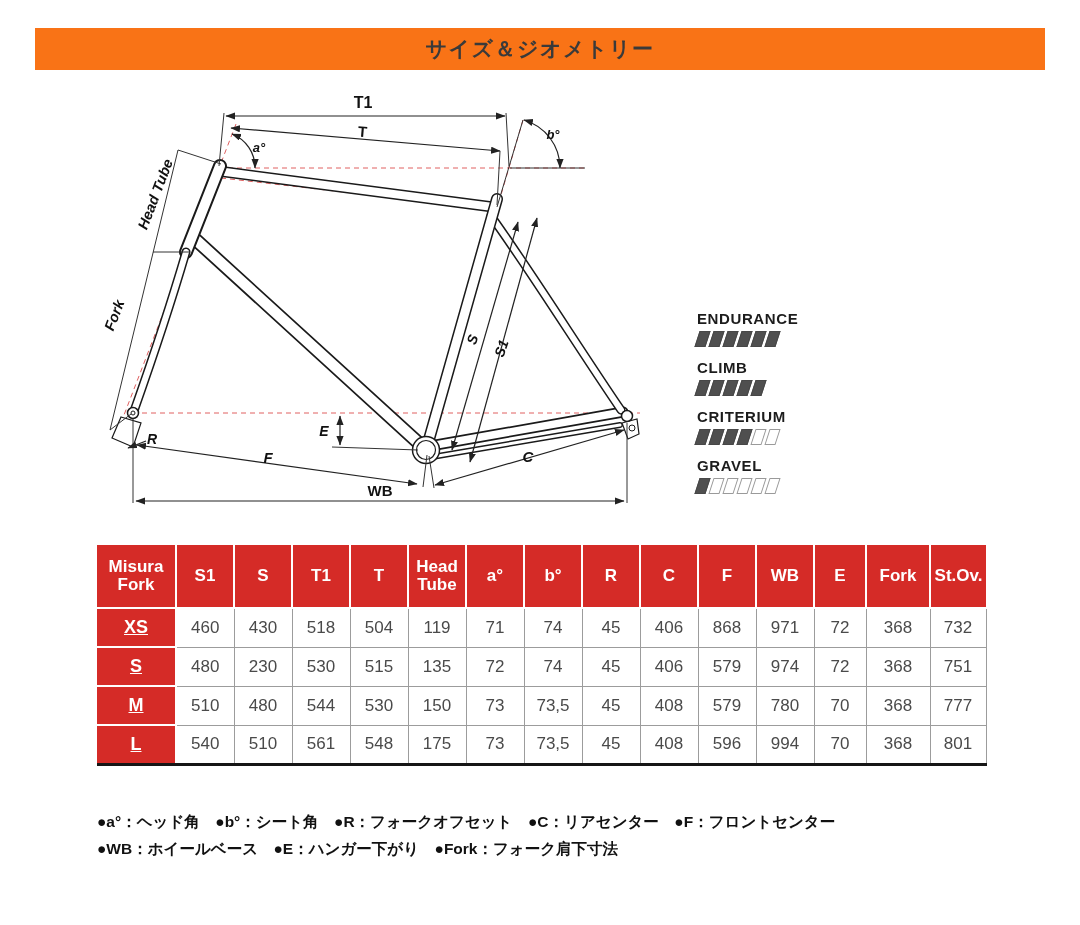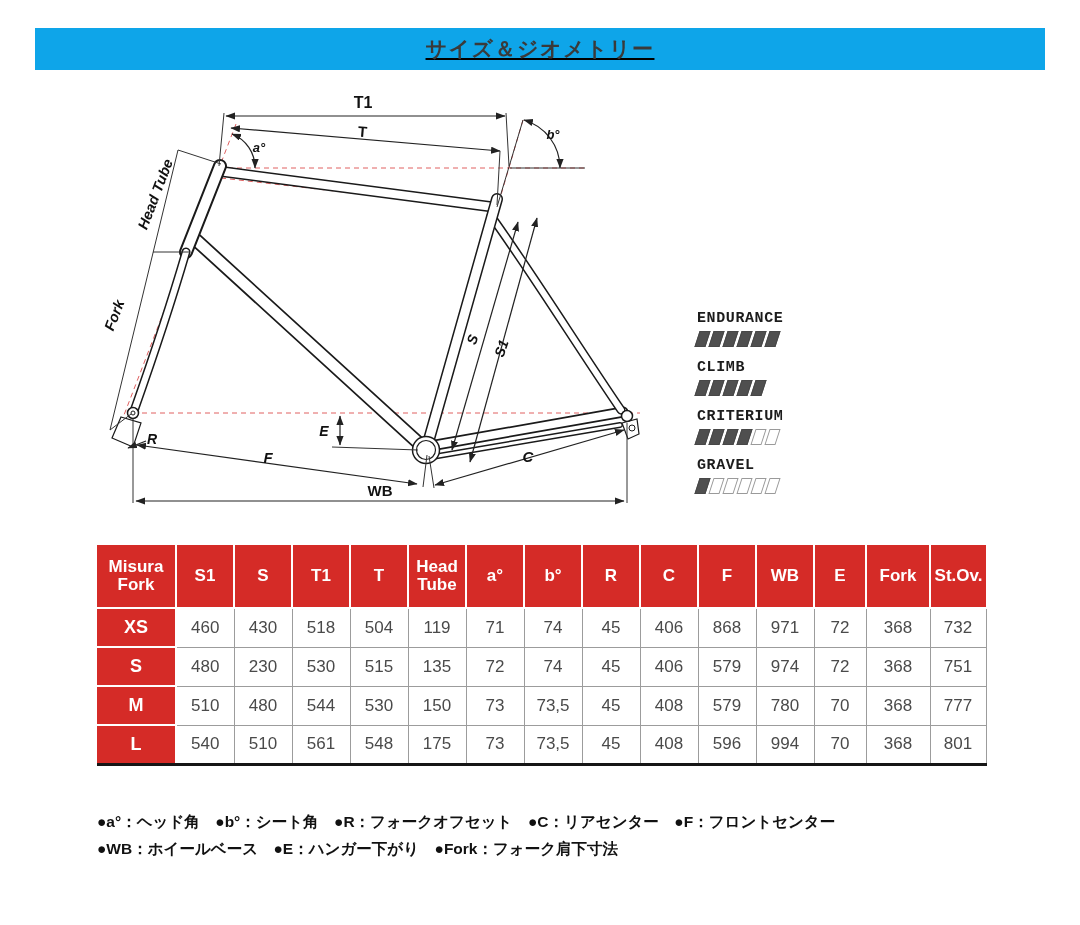--- a/index.html
+++ b/index.html
@@ -1,55 +1,55 @@
 <!DOCTYPE html>
 <html><head>
 <meta charset="utf-8">
 <style>
   html,body{margin:0;padding:0;background:#fff;}
   #page{position:relative;width:1080px;height:925px;background:#ffffff;overflow:hidden;
         font-family:"Liberation Sans","DejaVu Sans",sans-serif;}
 
   
-  .banner{position:absolute;left:35px;top:28px;width:1010px;height:42px;background:#0ea5e9;
-          display:flex;align-items:center;justify-content:center;text-decoration:underline;}
+  .banner{position:absolute;left:35px;top:28px;width:1010px;height:42px;background:#f97316;
+          display:flex;align-items:center;justify-content:center;}
   .banner-title{font-size:21px;font-weight:bold;color:#3a3a3a;letter-spacing:1.5px;}
 
   
   #geo-svg{position:absolute;left:90px;top:85px;width:600px;height:435px;}
   #geo-svg text{font-family:"Liberation Sans","DejaVu Sans",sans-serif;fill:#111;}
   .dim{stroke:#222;stroke-width:1.2;fill:none;}
   .dimthin{stroke:#333;stroke-width:1;fill:none;}
   .reddash{stroke:#e06060;stroke-width:1;fill:none;stroke-dasharray:5 4;}
   .redline{stroke:#e59090;stroke-width:0.9;fill:none;}
   .tube-o{stroke:#1a1a1a;fill:none;stroke-linecap:round;}
   .tube-i{stroke:#ffffff;fill:none;stroke-linecap:round;}
   .lblB{font-weight:bold;}
   .lblBI{font-weight:bold;font-style:italic;}
 
   
-  .ratings{position:absolute;left:697px;top:310px;width:190px;font-family:Liberation Mono, monospace;}
+  .ratings{position:absolute;left:697px;top:310px;width:190px;}
   .rating-block{margin-bottom:11px;}
   .rating-title{font-size:15px;font-weight:bold;color:#1c1c1c;letter-spacing:0.6px;margin-bottom:4px;}
   .rating-bar{display:flex;height:17px;}
   .seg{width:11px;height:16px;margin-right:3px;transform:skewX(-18deg);box-sizing:border-box;}
   .seg-filled{background:#4f4f4f;border:1px solid #474747;}
   .seg-empty{background:#fff;border:1.5px solid #9a9a9a;}
 
   
   .geo-table-wrap{position:absolute;left:97px;top:545px;}
   table.geo{border-collapse:collapse;table-layout:fixed;}
   table.geo th{background:#d52b27;color:#fff;font-weight:bold;font-size:17px;line-height:1.08;
                text-align:center;vertical-align:middle;height:62px;padding:0 2px;
                border-left:2.5px solid #fff;border-bottom:2.5px solid #fff;}
   table.geo th:first-child{border-left:none;font-size:17px;}
   table.geo td{height:37px;text-align:center;vertical-align:middle;font-size:17px;color:#4a4a4a;
                border:1px solid #9c9c9c;background:#fff;padding:0;}
   table.geo td.size{background:#d52b27;color:#fff;font-weight:bold;font-size:18px;
-                    border:none;border-top:2.5px solid #fff;border-right:2.5px solid #fff;}
+                    border:none;border-top:2.5px solid #fff;border-right:2.5px solid #fff;text-decoration:underline;}
   table.geo tr:last-child td{border-bottom:3px solid #161616;}
 
   
   .legend{position:absolute;left:97px;top:808px;width:900px;}
   .legend-line{font-size:15.5px;font-weight:600;color:#111;line-height:27px;white-space:nowrap;}
 </style>
 </head>
 <body>
 
 <div id="page">

